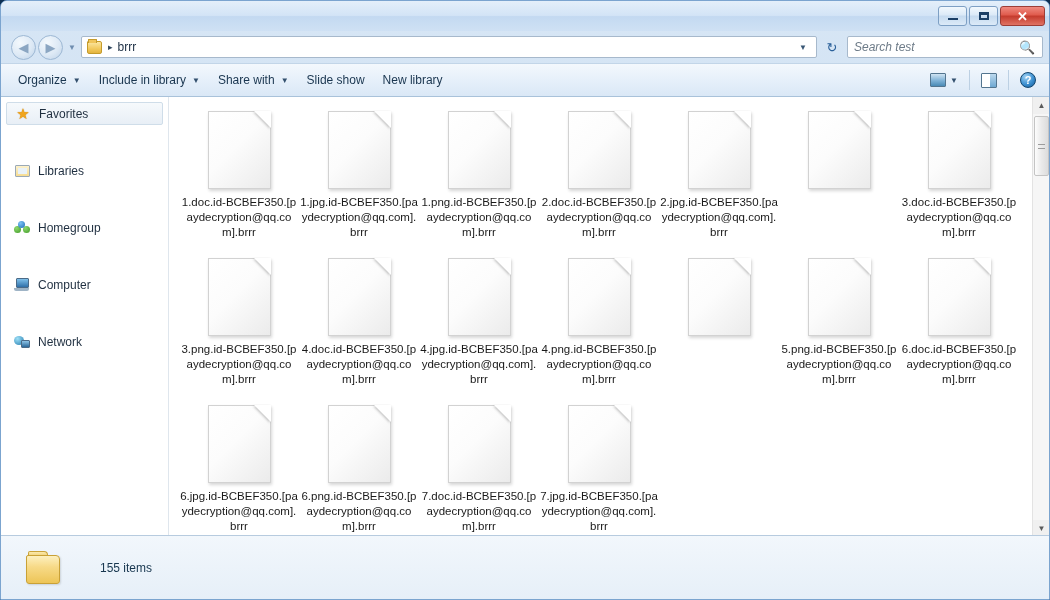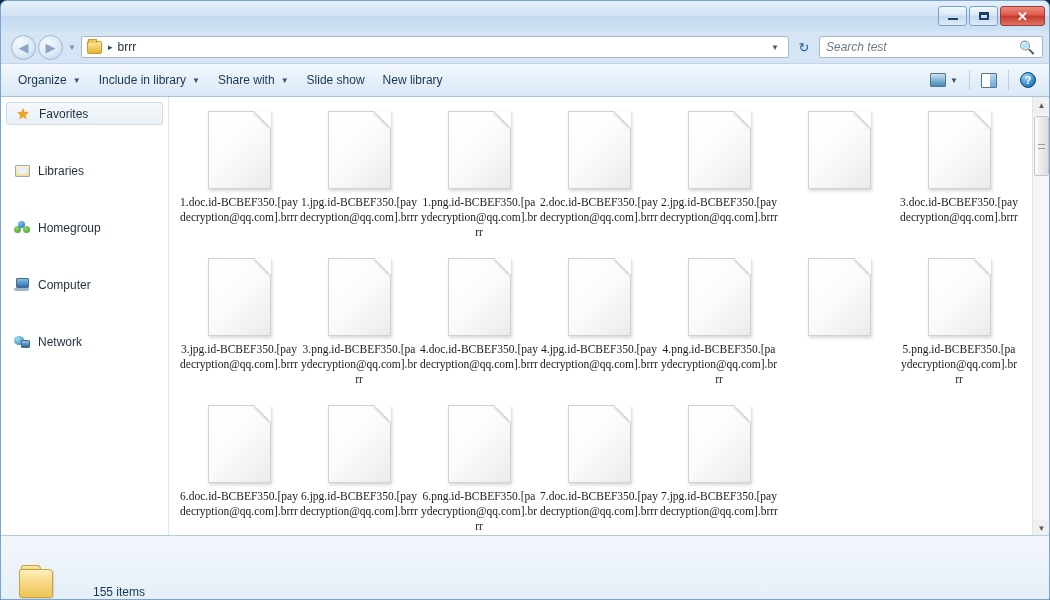--- a/index.html
+++ b/index.html
@@ -80,21 +80,21 @@
     background:#f0c55a; border:1px solid #c49b2c; border-bottom:none; border-radius:1px 1px 0 0;
   }
   .crumb-sep { color: #30475e; font-size: 9px; margin: 0 5px 0 2px; }
   .crumb { font-size: 12px; color: #1c2f44; }
   .addr-drop { margin-left: auto; color: #3a5876; font-size: 8px; padding: 0 6px; }
   .refresh-btn {
     width: 22px; height: 22px; display:flex; align-items:center; justify-content:center;
     color: #2a6099; font-size: 13px; margin-right: 4px;
   }
   #searchbox {
-    width: 224px; height: 22px; background: #ffffff;
+    width: 196px; height: 22px; background: #ffffff;
     border: 1px solid #a7b9cc; border-radius: 2px;
     display: flex; align-items: center; padding: 0 6px;
   }
   #searchbox .ph { flex: 1; font-style: italic; font-size: 12px; color: #6d7b88; }
   .search-icon { color: #2a6099; font-size: 13px; }
 
   
   #toolbar {
     position: absolute; left: 0; top: 62px; width: 100%; height: 34px;
     background: linear-gradient(to bottom, #f3f8fd 0%, #e6f0fa 50%, #dae8f6 100%);
@@ -217,21 +217,20 @@
     border-left: 17px solid transparent;
     border-top: 17px solid #ffffff;
     filter: drop-shadow(-1px 1px 1px rgba(0,0,0,0.22));
   }
   .fname {
     margin-top: 6px; width: 118px;
     text-align: center; font-size: 11.5px; line-height: 15px;
     color: #1a1a1a;
     word-break: break-all;
     overflow: hidden;
-    font-family: Liberation Serif, serif;
   }
   
   #vscroll {
     position: absolute; right: 0; top: 0; width: 17px; height: 100%;
     background: #f6f6f6; border-left: 1px solid #e3e3e3;
   }
   .sb-arrow {
     position: absolute; left: 0; width: 17px; height: 17px;
     display: flex; align-items: center; justify-content: center;
     color: #5a5a5a; font-size: 8px;
@@ -248,21 +247,21 @@
   #sb-thumb i {
     display: block; width: 7px; height: 5px;
     border-top: 1px solid #9c9c9c; border-bottom: 1px solid #9c9c9c;
   }
 
   
   #statusbar {
     position: absolute; left: 0; bottom: 0; width: 100%; height: 64px;
     background: linear-gradient(to bottom, #f2f7fc 0%, #e6eff8 100%);
     border-top: 1px solid #b7cbdf;
-    display: flex; align-items: flex-end; padding-left: 18px;
+    display: flex; align-items: center; padding-left: 25px;
   }
   .status-folder {
     position: relative; width: 40px; height: 34px; flex: 0 0 40px;
   }
   .status-folder .back {
     position: absolute; left: 2px; top: 0; width: 20px; height: 6px;
     background: linear-gradient(to bottom, #fbe9ad, #f0cf6d);
     border: 1px solid #caa338; border-bottom: none; border-radius: 2px 4px 0 0;
   }
   .status-folder .front {
@@ -443,26 +442,20 @@
           <div class="file">
             <div class="doc-icon">
               <span class="fold"></span>
             </div>
             <div class="fname">3.doc.id-BCBEF350.[paydecryption@qq.com].brrr</div>
           </div>
           <div class="file">
             <div class="doc-icon">
               <span class="fold"></span>
             </div>
-            <div class="fname">3.jpg.id-BCBEF350.[paydecryption@qq.com].brrr</div>
-          </div>
-          <div class="file">
-            <div class="doc-icon">
-              <span class="fold"></span>
-            </div>
             <div class="fname">3.png.id-BCBEF350.[paydecryption@qq.com].brrr</div>
           </div>
           <div class="file">
             <div class="doc-icon">
               <span class="fold"></span>
             </div>
             <div class="fname">4.doc.id-BCBEF350.[paydecryption@qq.com].brrr</div>
           </div>
           <div class="file">
             <div class="doc-icon">

